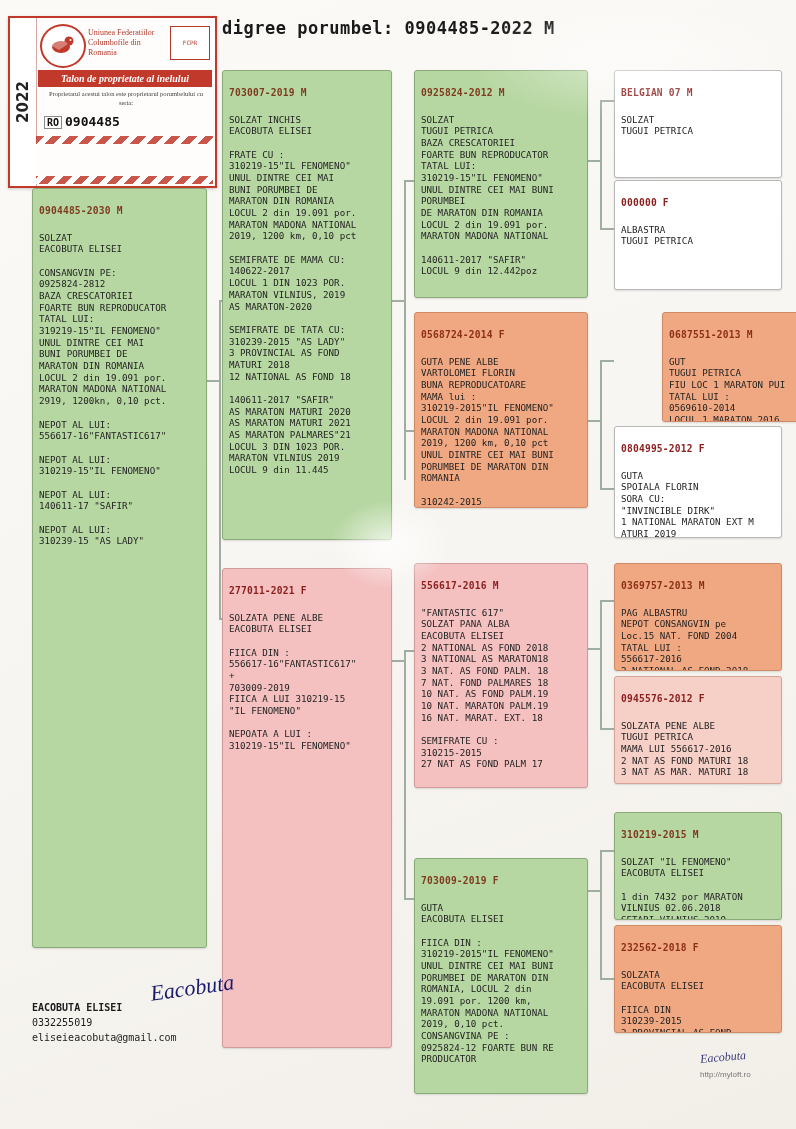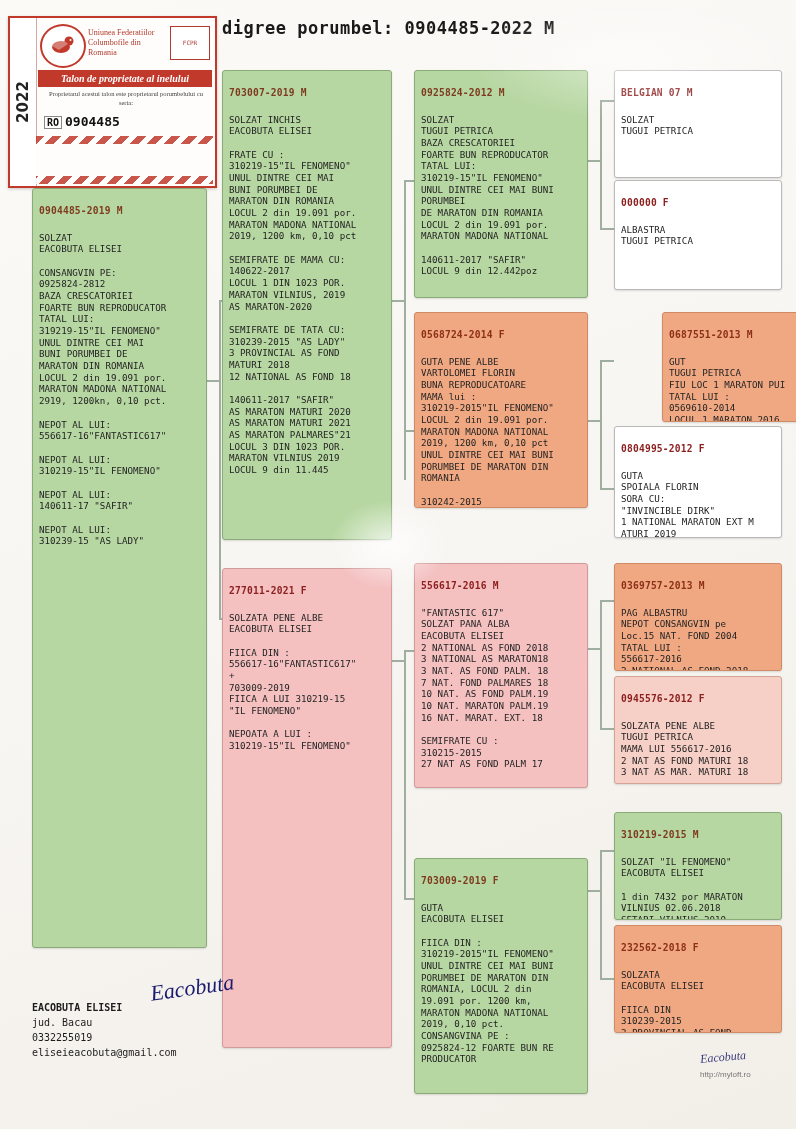--- a/index.html
+++ b/index.html
@@ -197,21 +197,21 @@
   <div class="connector" style="left:600px;top:600px;width:2px;height:130px;"></div>
   <div class="connector" style="left:600px;top:600px;width:14px;height:2px;"></div>
   <div class="connector" style="left:600px;top:728px;width:14px;height:2px;"></div>
 
   <div class="connector" style="left:588px;top:890px;width:14px;height:2px;"></div>
   <div class="connector" style="left:600px;top:850px;width:2px;height:130px;"></div>
   <div class="connector" style="left:600px;top:850px;width:14px;height:2px;"></div>
   <div class="connector" style="left:600px;top:978px;width:14px;height:2px;"></div>
 
   <div class="box green" style="left:32px;top:188px;width:175px;height:760px;">
-    <div class="hd">0904485-2019 M</div>
+    <div class="hd">0904485-2030 M</div>
     <div class="bd">SOLZAT
 EACOBUTA ELISEI
 
 CONSANGVIN PE:
 0925824-2812
 BAZA CRESCATORIEI
 FOARTE BUN REPRODUCATOR
 TATAL LUI:
 319219-15"IL FENOMENO"
 UNUL DINTRE CEI MAI
@@ -424,21 +424,20 @@
 EACOBUTA ELISEI
 
 FIICA DIN
 310239-2015
 3 PROVINCIAL AS FOND</div>
   </div>
 
   <div class="sig">Eacobuta</div>
   <div class="footer">
     <div class="nm">EACOBUTA ELISEI</div>
-    <div>jud. Bacau</div>
     <div>0332255019</div>
     <div>eliseieacobuta@gmail.com</div>
   </div>
 
   <div class="sig2">Eacobuta</div>
   <div class="wm">http://myloft.ro</div>
 
   <div class="glare"></div>
   <div class="glare2"></div>
 </div>

